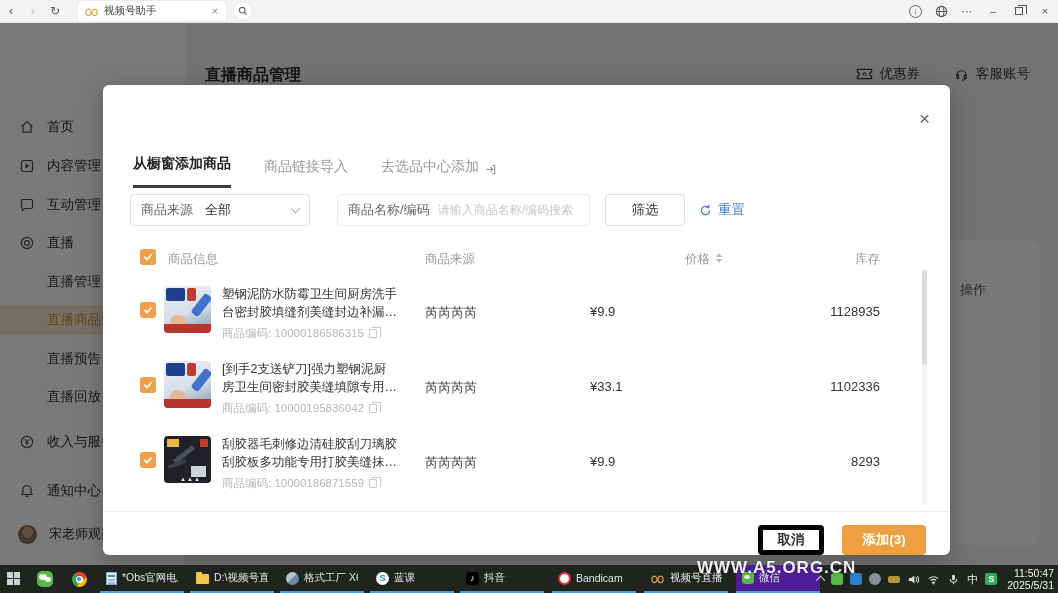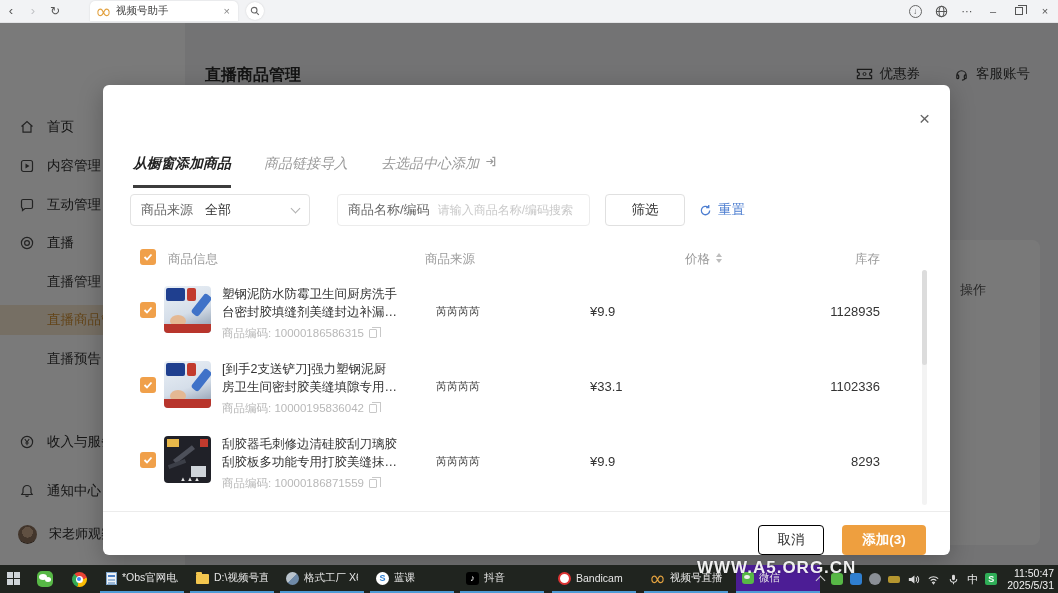--- a/index.html
+++ b/index.html
@@ -5,21 +5,21 @@
   * { margin:0; padding:0; box-sizing:border-box; }
   html,body { width:1058px; height:593px; }
   body { font-family:"Liberation Sans","DejaVu Sans",sans-serif; background:#000; }
   .screen { position:relative; width:1058px; height:593px; overflow:hidden; background:#f0f1f2; }
 
   
   .browser-bar { position:absolute; top:0; left:0; right:0; height:23px; background:#f2f3f5; display:flex; align-items:center; z-index:40; border-bottom:1px solid #e3e4e6; }
   .nav-btn { width:22px; text-align:center; font-size:13px; color:#555; line-height:22px; cursor:default; }
   .nav-btn.disabled { color:#c0c2c5; }
   .refresh-glyph { font-size:12px; color:#555; }
-  .browser-tab { margin-left:24px; height:20px; width:148px; background:#fff; border-radius:5px 5px 0 0; display:flex; align-items:center; padding:0 6px; box-shadow:0 0 2px rgba(0,0,0,.12); }
+  .browser-tab { margin-left:12px; height:20px; width:148px; background:#fff; border-radius:5px 5px 0 0; display:flex; align-items:center; padding:0 6px; box-shadow:0 0 2px rgba(0,0,0,.12); }
   .browser-tab .t-title { flex:1; font-size:10.5px; color:#444; margin-left:5px; white-space:nowrap; overflow:hidden; }
   .tab-close { font-size:11px; color:#888; padding:0 2px; }
   .tab-search { width:18px; height:18px; border-radius:50%; background:#fff; margin-left:8px; display:flex; align-items:center; justify-content:center; box-shadow:0 0 2px rgba(0,0,0,.15); }
   .win-ctrls { margin-left:auto; display:flex; align-items:center; height:100%; }
   .win-ctrls > div { width:26px; height:100%; display:flex; align-items:center; justify-content:center; font-size:11px; color:#555; }
   .dl-circle { width:13px; height:13px; border:1px solid #666; border-radius:50%; font-size:8px; line-height:11px; text-align:center; color:#555; }
   .restore-box { width:8px; height:8px; border:1px solid #555; position:relative; }
   .restore-box::before { content:""; position:absolute; top:-3px; left:2px; width:8px; height:8px; border-top:1px solid #555; border-right:1px solid #555; }
 
   
@@ -40,21 +40,21 @@
   .content-card { position:absolute; top:217px; left:15px; right:18px; bottom:20px; background:#fdfdfd; border-radius:8px; }
   .add-product-btn { position:absolute; top:165px; right:40px; width:86px; height:30px; background:#ef9f40; color:#fff; font-size:13.5px; border:none; border-radius:4px; }
   .op-header { position:absolute; top:258px; right:72px; font-size:13px; color:#555; }
 
   .dim { position:absolute; inset:0; background:rgba(0,0,0,.52); z-index:5; }
 
   
   .modal { position:absolute; left:103px; top:85px; width:847px; height:470px; background:#fff; border-radius:6px; z-index:10; box-shadow:0 6px 24px rgba(0,0,0,.25); }
   .modal-close { position:absolute; top:24px; right:20px; font-size:19px; color:#666; line-height:1; cursor:default; }
   .tabs { position:absolute; top:70px; left:30px; display:flex; gap:33px; }
-  .tab { font-size:14px; color:#999; padding-bottom:12px; display:flex; align-items:flex-start; gap:5px;font-style:italic; }
+  .tab { font-size:14px; color:#999; padding-bottom:12px; display:flex; align-items:flex-end; gap:5px; }
   .tab.active { color:#222; font-weight:bold; border-bottom:3px solid #3c3c3c; }
   .goto-ic { width:13px; height:13px; color:#999; }
 
   .filters { position:absolute; top:109px; left:27px; right:27px; height:32px; }
   .f-select { position:absolute; left:0; top:0; width:180px; height:32px; border:1px solid #e2e2e2; border-radius:4px; display:flex; align-items:center; padding:0 10px; gap:12px; background:#fff; }
   .f-label { font-size:13px; color:#666; white-space:nowrap; }
   .f-value { font-size:13px; color:#2f2f2f; flex:1; }
   .chev { width:7px; height:7px; border-right:1.5px solid #b0b0b0; border-bottom:1.5px solid #b0b0b0; transform:rotate(45deg); margin-top:-3px; }
   .f-input { position:absolute; left:207px; top:0; width:253px; height:32px; border:1px solid #ececec; border-radius:4px; display:flex; align-items:center; padding:0 10px; gap:8px; background:#fff; }
   .f-input input { border:none; outline:none; flex:1; font-size:12px; color:#333; min-width:0; background:transparent; font-family:inherit; }
@@ -89,30 +89,30 @@
   .img-scraper .y { position:absolute; top:3px; left:3px; width:12px; height:8px; background:#e8b84a; }
   .img-scraper .r { position:absolute; top:3px; right:3px; width:8px; height:8px; background:#c23b2e; }
   .img-scraper .t1 { position:absolute; top:16px; left:8px; width:24px; height:5px; background:#4d505a; transform:rotate(-38deg); }
   .img-scraper .t2 { position:absolute; top:26px; left:4px; width:18px; height:4px; background:#3c3f48; transform:rotate(-20deg); }
   .img-scraper .w { position:absolute; bottom:6px; right:5px; width:15px; height:11px; background:#cfd4da; }
   .img-scraper .a { position:absolute; bottom:1px; left:16px; color:#e8e8e8; font-size:6px; letter-spacing:1px; }
   .p-title { position:absolute; left:92px; top:8px; width:176px; font-size:12.5px; line-height:1.42; color:#333; display:-webkit-box; -webkit-line-clamp:2; -webkit-box-orient:vertical; overflow:hidden; }
   .p-code { position:absolute; left:92px; top:48px; font-size:11.5px; color:#b8b8b8; display:flex; align-items:center; }
   .copy-ic { display:inline-block; width:8px; height:9px; border:1px solid #c8c8c8; border-radius:1px; position:relative; margin-left:5px; }
   .copy-ic::before { content:""; position:absolute; top:-3px; left:2px; width:8px; height:9px; border-top:1px solid #c8c8c8; border-right:1px solid #c8c8c8; }
-  .p-source { position:absolute; left:306px; top:26px; font-size:11px; color:#444; }
+  .p-source { position:absolute; left:295px; top:26px; font-size:13px; color:#444; }
   .p-price { position:absolute; left:460px; width:120px; top:26px; font-size:13px; color:#333; }
   .p-stock { position:absolute; left:630px; width:120px; top:26px; text-align:right; font-size:13px; color:#333; }
 
   .modal-scrollbar { position:absolute; right:23px; top:185px; width:5px; height:235px; background:#f3f3f3; border-radius:3px; }
   .modal-scrollbar .thumb { position:absolute; top:0; left:0; width:5px; height:95px; background:#dcdcdc; border-radius:3px; }
 
   .m-divider { position:absolute; left:0; right:0; top:426px; height:1px; background:#ececec; }
   .m-footer { position:absolute; top:440px; right:24px; display:flex; gap:18px; }
-  .btn-cancel { width:66px; height:30px; background:#fff; border:1px solid #000000; border-radius:4px; font-size:13.5px; color:#333; }
+  .btn-cancel { width:66px; height:30px; background:#fff; border:5px solid #000000; border-radius:4px; font-size:13.5px; color:#333;font-weight:bold; }
   .btn-confirm { width:84px; height:30px; background:#ee9f3f; border:none; border-radius:4px; font-size:13.5px; color:#fff; font-weight:bold; }
 
   
   .taskbar { position:absolute; left:0; right:0; bottom:0; height:28px; background:#20241f; z-index:40; }
   .tb-start { position:absolute; left:7px; top:7px; width:14px; height:14px; display:grid; grid-template-columns:6px 6px; grid-template-rows:6px 6px; gap:1px; }
   .tb-start i { background:#cfd4d8; }
   .pin { position:absolute; top:5px; width:18px; height:18px; display:flex; align-items:center; justify-content:center; }
   .wechat-ic { width:16px; height:16px; background:#57b846; border-radius:5px; position:relative; }
   .wechat-ic::before { content:""; position:absolute; top:3px; left:2px; width:8px; height:6px; background:#fff; border-radius:50%; }
   .wechat-ic::after { content:""; position:absolute; top:6px; left:8px; width:6px; height:5px; background:#fff; border-radius:50%; }
@@ -229,20 +229,23 @@
       </div>
       <div class="side-item sub" style="top:244px">
         <span>直播管理</span>
       </div>
       <div class="side-item sub active" style="top:282px">
         <span>直播商品管理</span>
       </div>
       <div class="side-item sub" style="top:321px">
         <span>直播预告</span>
       </div>
+      <div class="side-item sub" style="top:359px">
+        <span>直播回放</span>
+      </div>
       <div class="side-item" style="top:404px">
         <span class="ic">
             <svg viewBox="0 0 16 16" width="16" height="16">
               <circle cx="8" cy="8" r="5.6" fill="none" stroke="currentColor" stroke-width="1.2"></circle>
               <path d="M5.8 5 L8 8 L10.2 5 M8 8 V11.2 M6.2 9 H9.8" fill="none" stroke="currentColor" stroke-width="1.1"></path>
             </svg>
           </span>
         <span>收入与服务</span>
       </div>
       <div class="side-item" style="top:453px">

